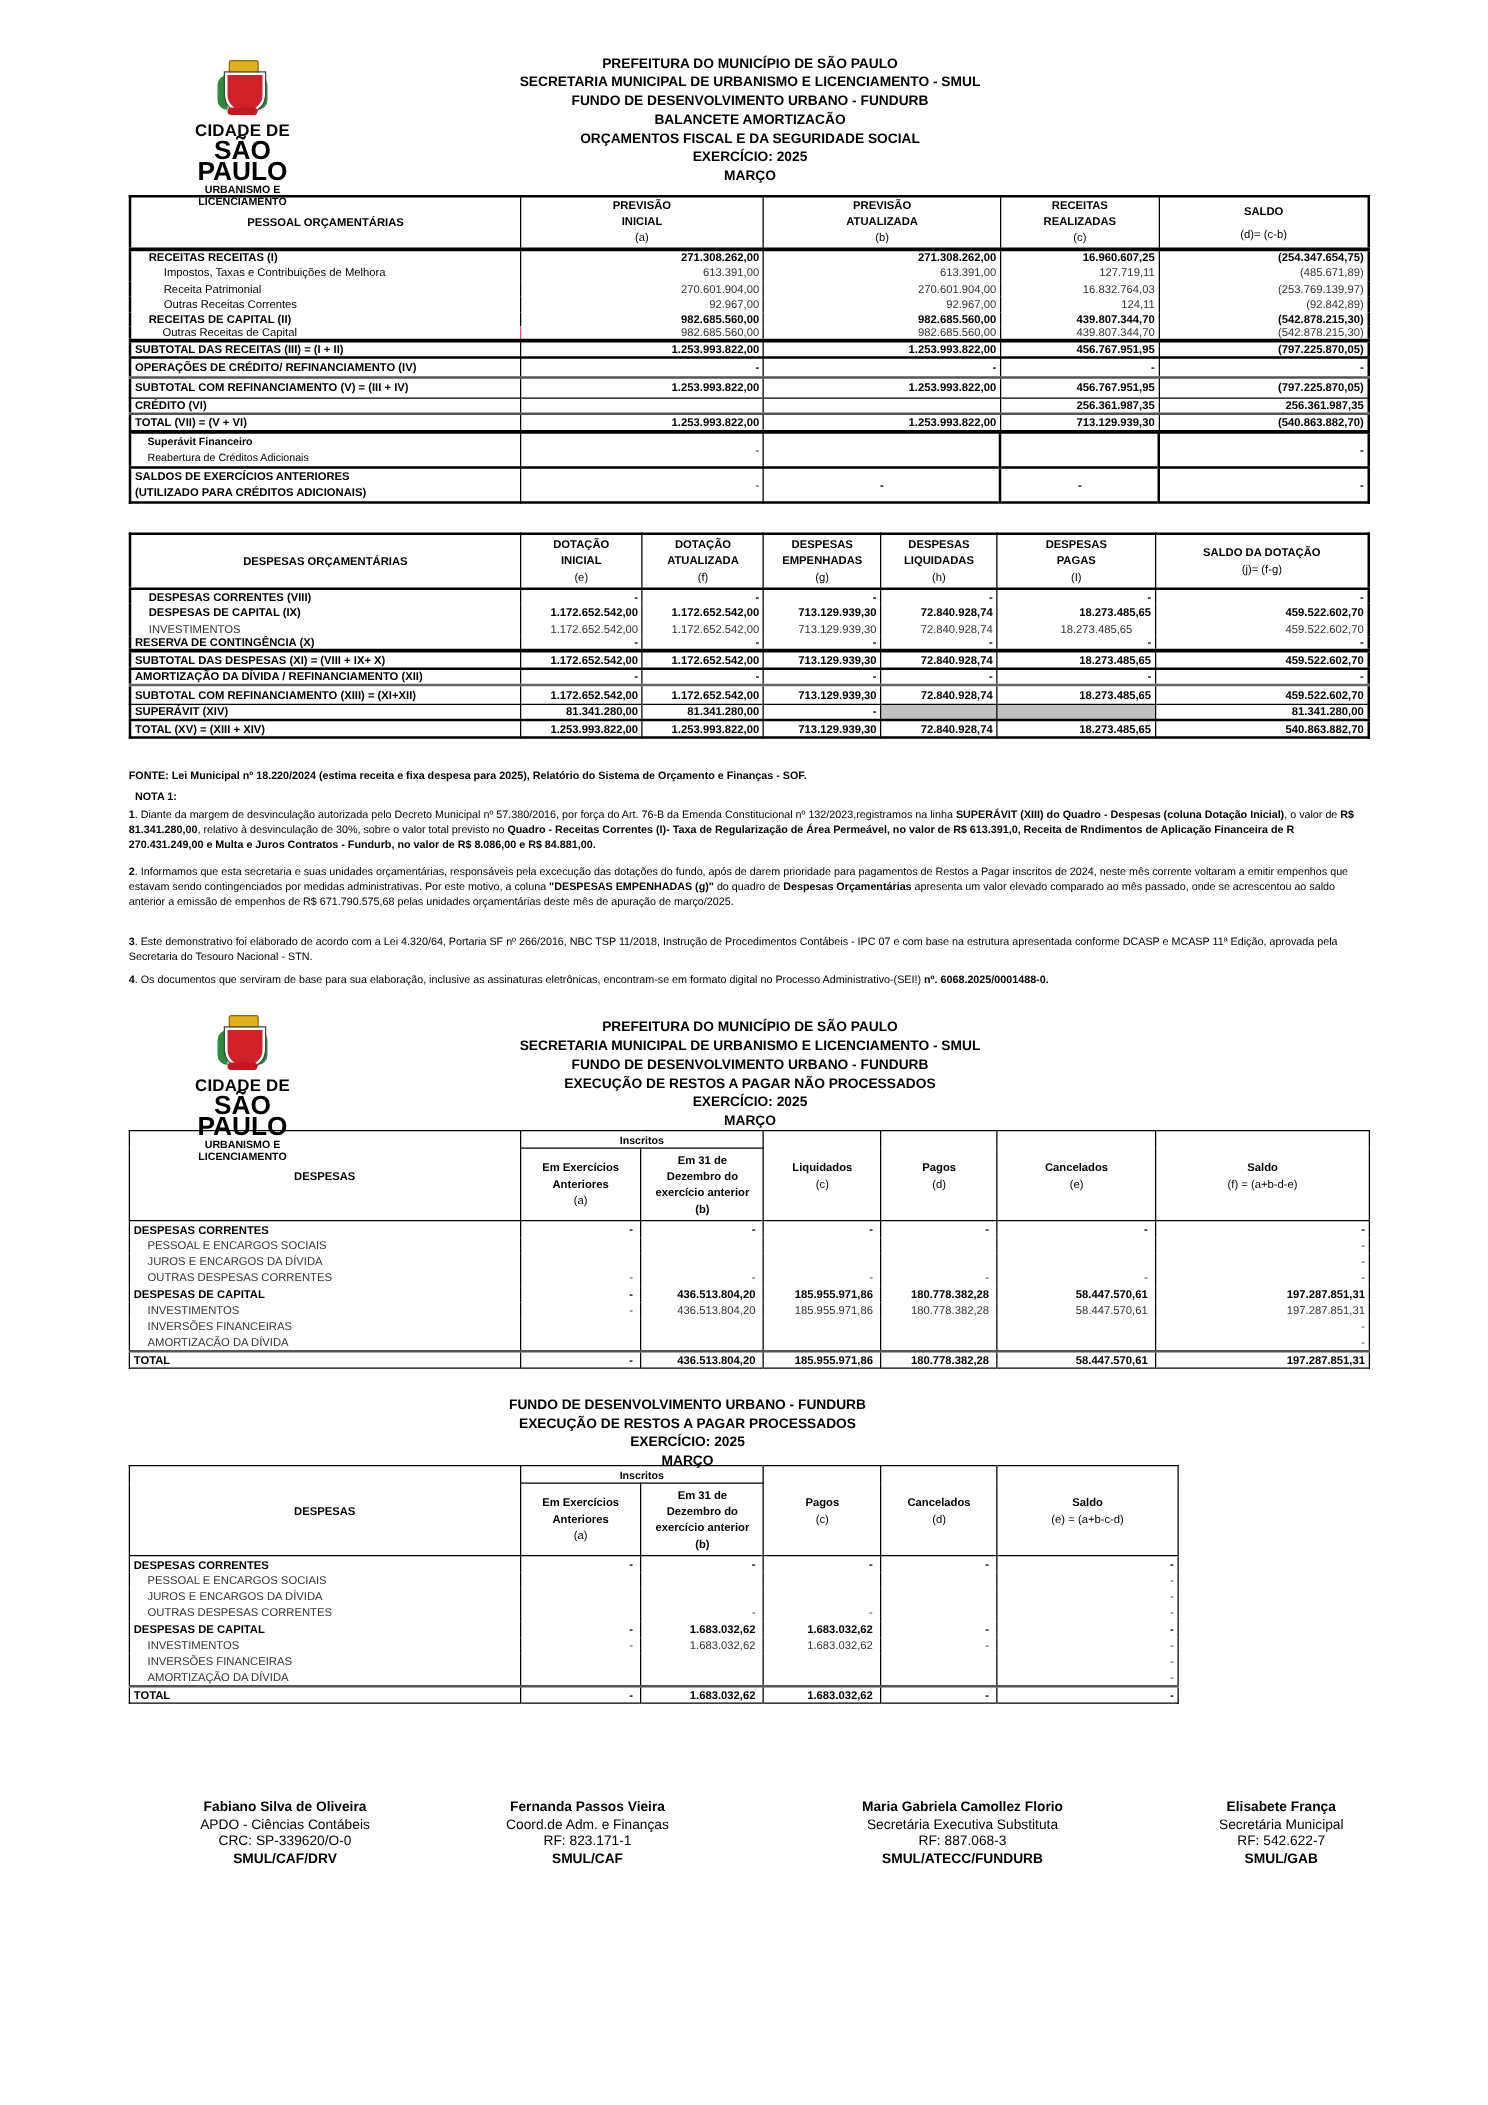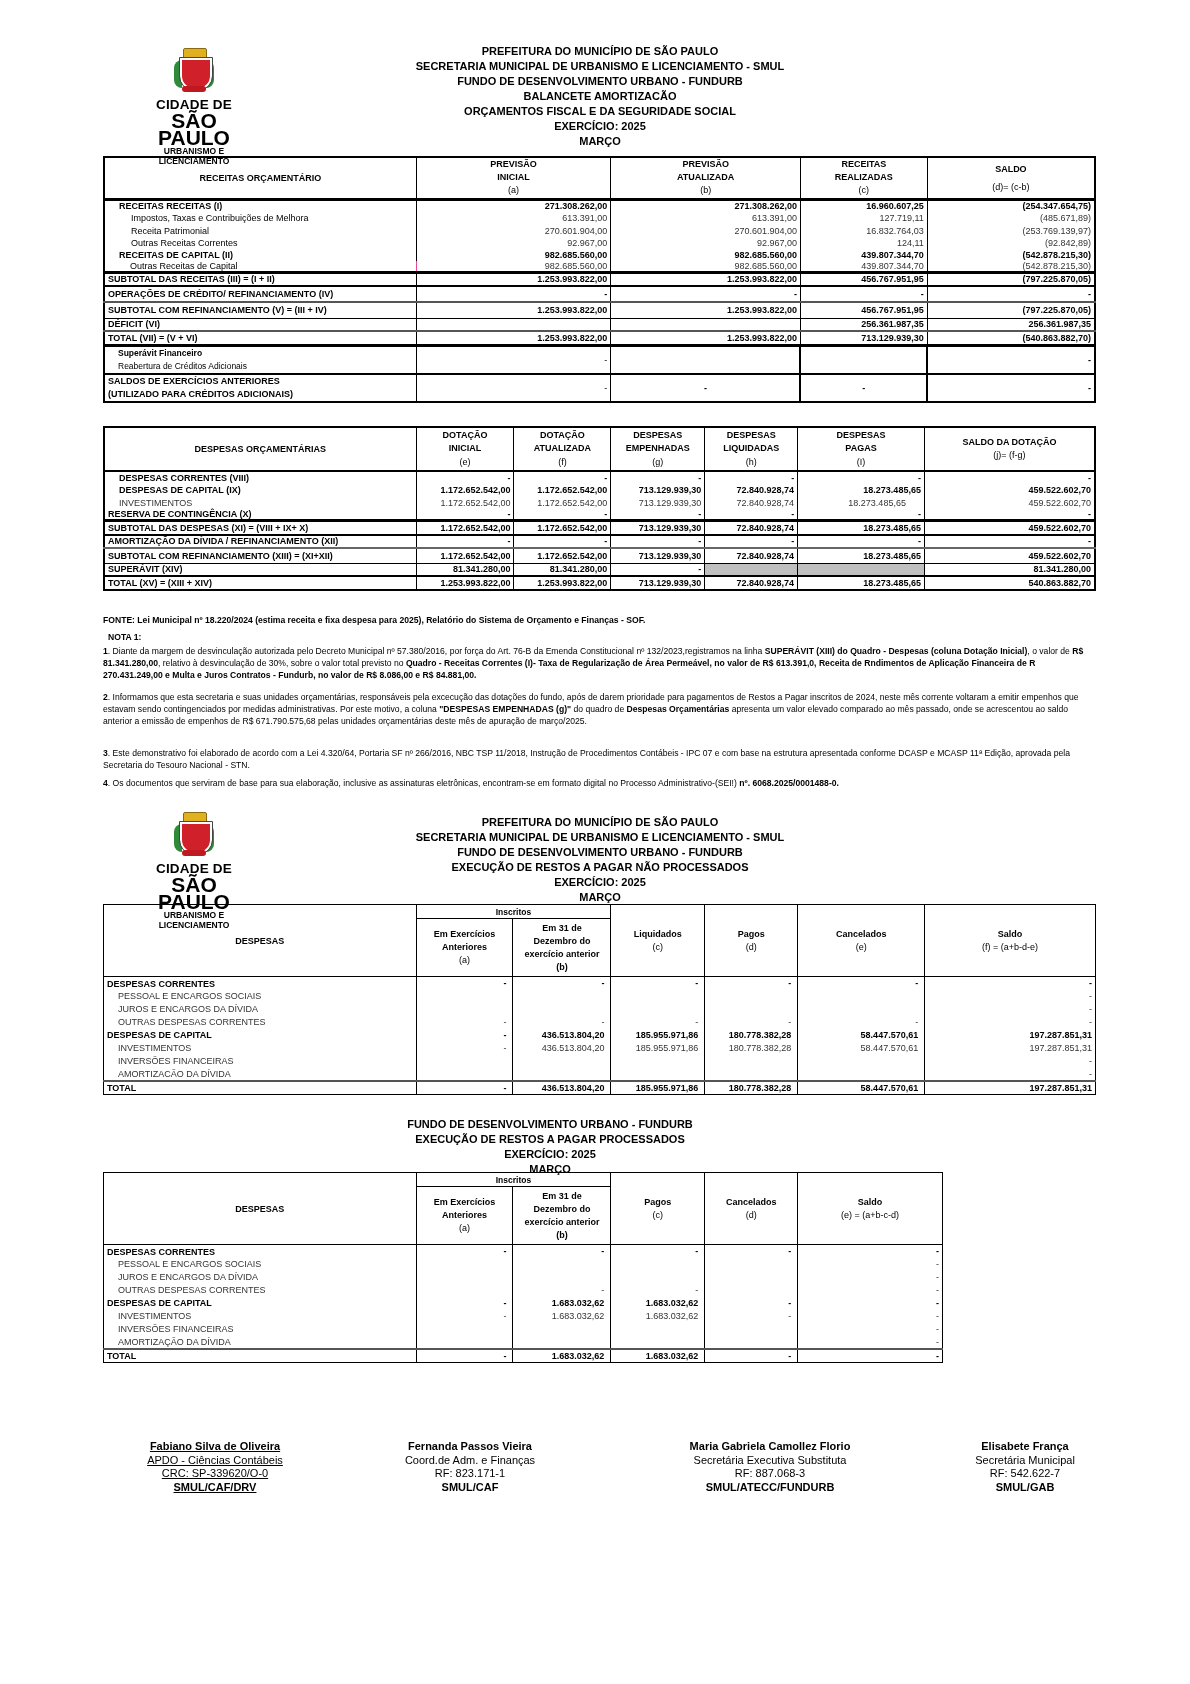--- a/index.html
+++ b/index.html
@@ -59,21 +59,21 @@
 <table id="t-rec" style="left:103px; top:156px; width:993px; border:2px solid #000;">
   <colgroup>
       <col style="width:313px">
       <col style="width:195px">
       <col style="width:190px">
       <col style="width:127px">
       <col style="width:168px">
     </colgroup>
   <thead class="hd">
     <tr style="height:42px; border-bottom:3px solid #000;">
-      <th style="border-right:1px solid #000;">RECEITAS ORÇAMENTÁRIO</th>
+      <th style="border-right:1px solid #000;">PESSOAL ORÇAMENTÁRIAS</th>
       <th style="border-right:1px solid #000; line-height:13px;"><span>PREVISÃO</span><br><span>INICIAL</span><br><span style="font-weight:normal">(a)</span></th>
       <th style="border-right:1px solid #000; line-height:13px;"><span>PREVISÃO</span><br><span>ATUALIZADA</span><br><span style="font-weight:normal">(b)</span></th>
       <th style="border-right:1px solid #000; line-height:13px;"><span>RECEITAS</span><br><span>REALIZADAS</span><br><span style="font-weight:normal">(c)</span></th>
       <th style="line-height:18px;"><span>SALDO</span><br><span style="font-weight:normal">(d)= (c-b)</span></th>
     </tr>
   </thead>
   <tbody id="rec-body">
       <tr style="height: 13px;">
         <td class="b i3" style="border-right:1px solid #000;">RECEITAS RECEITAS (I)</td>
         <td class="b r" style="border-right:1px solid #000;">271.308.262,00</td>
@@ -131,21 +131,21 @@
         <td class="b r">-</td>
       </tr>
       <tr style="height: 16px; border-top: 2px solid rgb(85, 85, 85);">
         <td class="b " style="border-right:1px solid #000;">SUBTOTAL COM REFINANCIAMENTO (V) = (III + IV)</td>
         <td class="b r" style="border-right:1px solid #000;">1.253.993.822,00</td>
         <td class="b r" style="border-right:1px solid #000;">1.253.993.822,00</td>
         <td class="b r" style="border-right:1px solid #000;">456.767.951,95</td>
         <td class="b r">(797.225.870,05)</td>
       </tr>
       <tr style="height: 13px; border-top: 1px solid rgb(0, 0, 0);">
-        <td class="b " style="border-right:1px solid #000;">DÉFICIT (VI)</td>
+        <td class="b " style="border-right:1px solid #000;">CRÉDITO (VI)</td>
         <td class="b r" style="border-right:1px solid #000;"></td>
         <td class="b r" style="border-right:1px solid #000;"></td>
         <td class="b r" style="border-right:1px solid #000;">256.361.987,35</td>
         <td class="b r">256.361.987,35</td>
       </tr>
       <tr style="height: 14px; border-top: 2px solid rgb(85, 85, 85);">
         <td class="b " style="border-right:1px solid #000;">TOTAL (VII) = (V  + VI)</td>
         <td class="b r" style="border-right:1px solid #000;">1.253.993.822,00</td>
         <td class="b r" style="border-right:1px solid #000;">1.253.993.822,00</td>
         <td class="b r" style="border-right:1px solid #000;">713.129.939,30</td>
@@ -520,21 +520,21 @@
         <td class="b" style="border-right:1px solid #000;">TOTAL</td>
         <td class="b r" style="border-right:1px solid #000;padding-right:6px;">-</td>
         <td class="b r" style="border-right:1px solid #000;padding-right:6px;">1.683.032,62</td>
         <td class="b r" style="border-right:1px solid #000;padding-right:6px;">1.683.032,62</td>
         <td class="b r" style="border-right:1px solid #000;padding-right:6px;">-</td>
         <td class="b r">-</td>
       </tr>
     </tbody>
 </table>
 
-<div class="sig" style="left:135px; width:160px;text-decoration:underline;">
+<div class="sig" style="left:148px; width:160px;">
   <div class="n">Fabiano Silva de Oliveira</div>
   <div>APDO - Ciências Contábeis</div>
   <div>CRC: SP-339620/O-0</div>
   <div class="n">SMUL/CAF/DRV</div>
 </div>
 <div class="sig" style="left:385px; width:170px;">
   <div class="n">Fernanda Passos Vieira</div>
   <div>Coord.de Adm. e Finanças</div>
   <div>RF: 823.171-1</div>
   <div class="n">SMUL/CAF</div>

